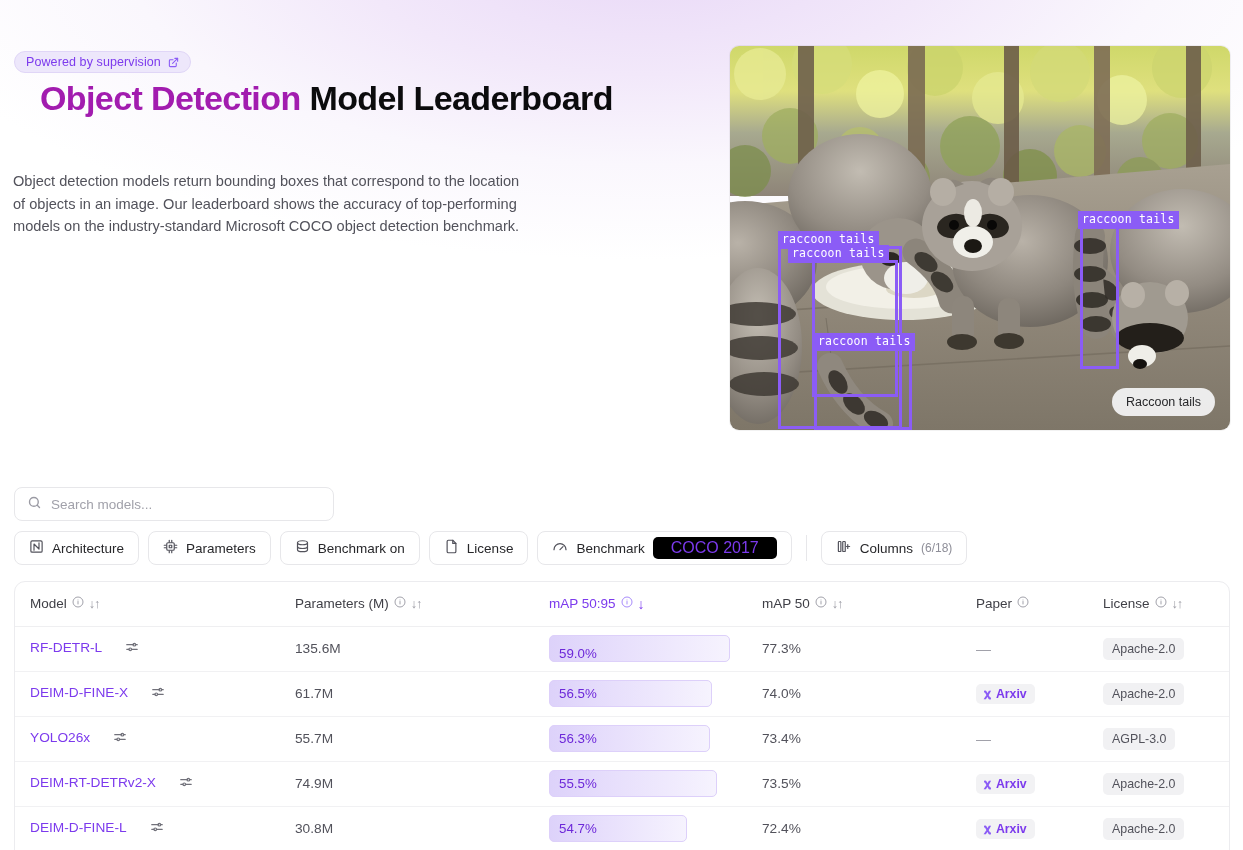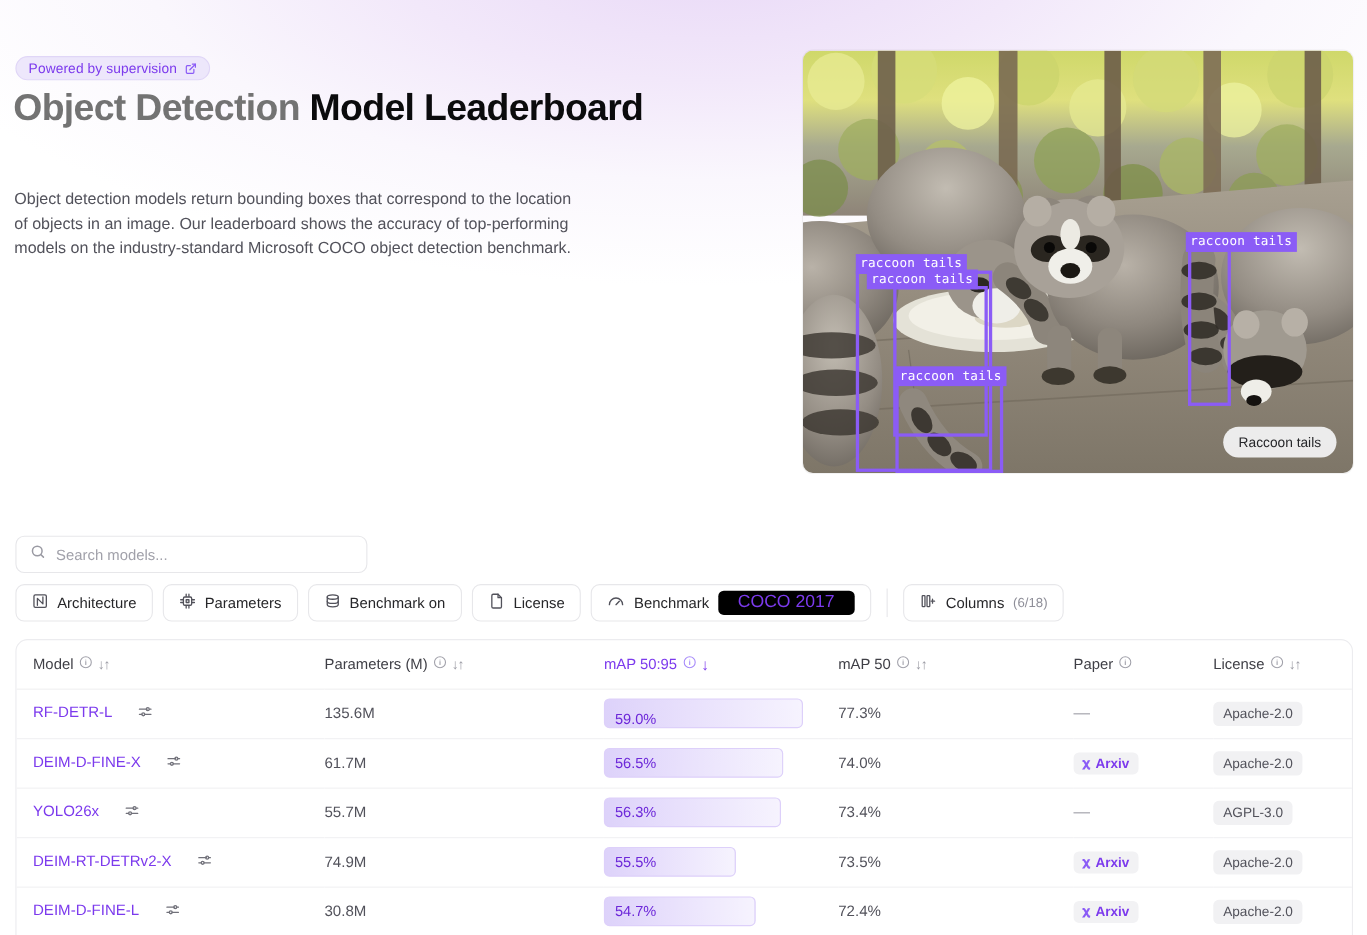--- a/index.html
+++ b/index.html
@@ -28,21 +28,21 @@
     font-size: 12.5px; color: #7c3aed; letter-spacing: .1px;
     white-space: nowrap;
   }
   .badge-sv .ext { display: inline-flex; width: 11px; height: 11px; color: #8b5cf6; }
 
   .hero-title {
     position: absolute; left: 12px; top: 78px; width: 640px;
     font-size: 34px; line-height: 41px; font-weight: 700;
     letter-spacing: -.6px; color: #0b0b0d;
   }
-  .hero-title .accent { color: #737373; }
+  .hero-title .accent { color: #a21caf; margin-left: 28px; }
 
   .hero-desc {
     position: absolute; left: 13px; top: 170px; width: 512px;
     font-size: 14.6px; line-height: 22.5px; color: #52525b;
   }
 
   
   .demo {
     position: absolute; left: 730px; top: 46px;
     width: 500px; height: 384px;
@@ -600,21 +600,21 @@
               <span>DEIM-RT-DETRv2-X</span>
               <span class="sliders"><svg width="14" height="14" viewBox="0 0 24 24" fill="none" stroke="currentColor" stroke-width="2" stroke-linecap="round">
                   <path d="M3 8h12M19 8h2"></path>
                   <circle cx="16" cy="8" r="2.3"></circle>
                   <path d="M3 16h4M11 16h10"></path>
                   <circle cx="9" cy="16" r="2.3"></circle>
                 </svg></span>
             </a></td>
           <td class="c-params">74.9M</td>
           <td class="c-map">
-            <div class="bar" style="width: 120px;">
+            <div class="bar" style="width: 168px;">
               <span>55.5%</span>
             </div>
           </td>
           <td class="c-map50">73.5%</td>
           <td class="c-paper"><span class="badge-arxiv">
               <span class="axv">𝛘</span>
               <span>Arxiv</span>
             </span></td>
           <td class="c-lic"><span class="badge-lic">Apache-2.0</span></td>
         </tr>

